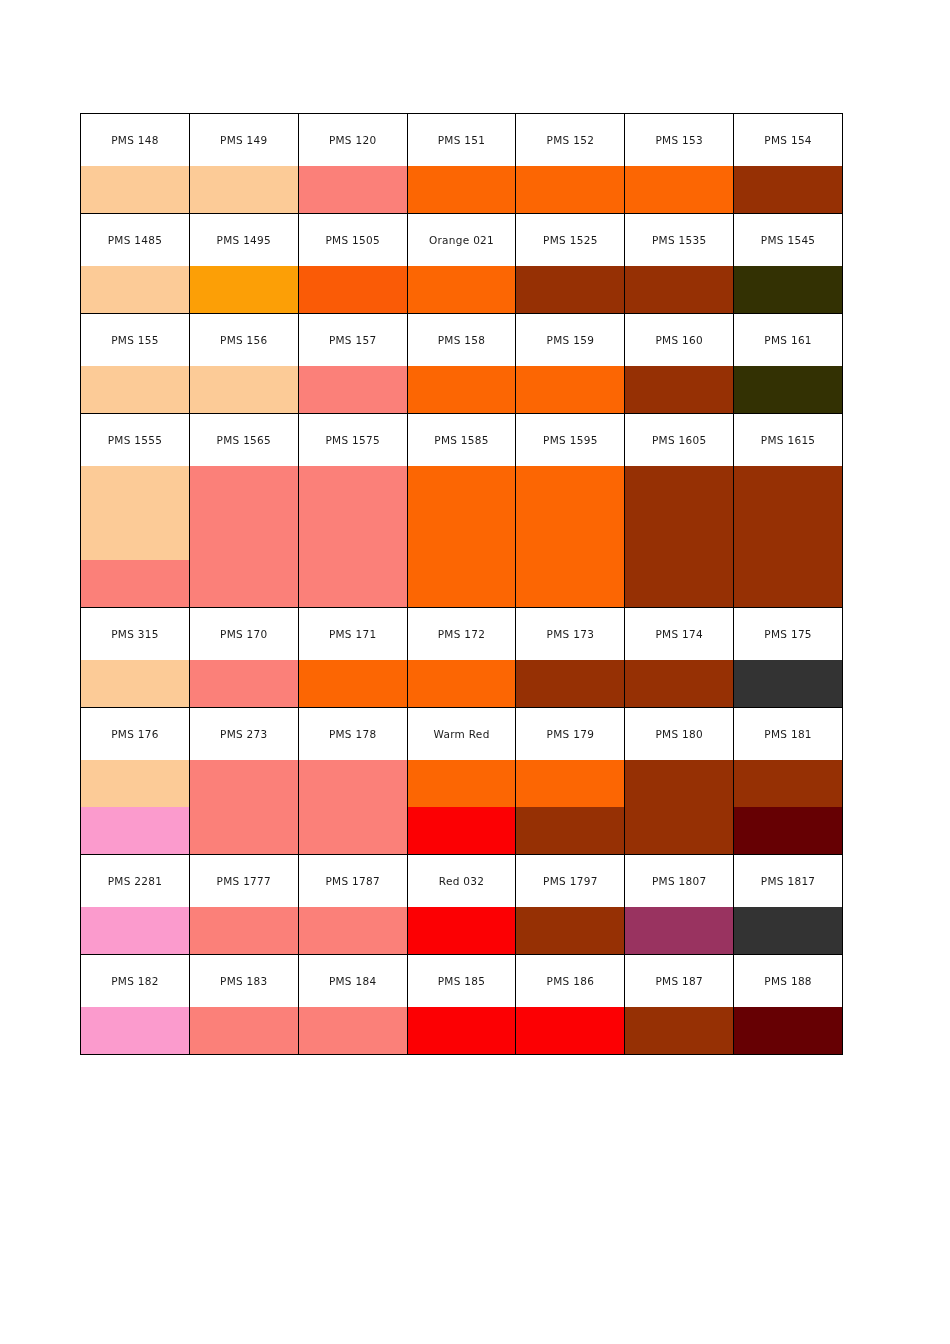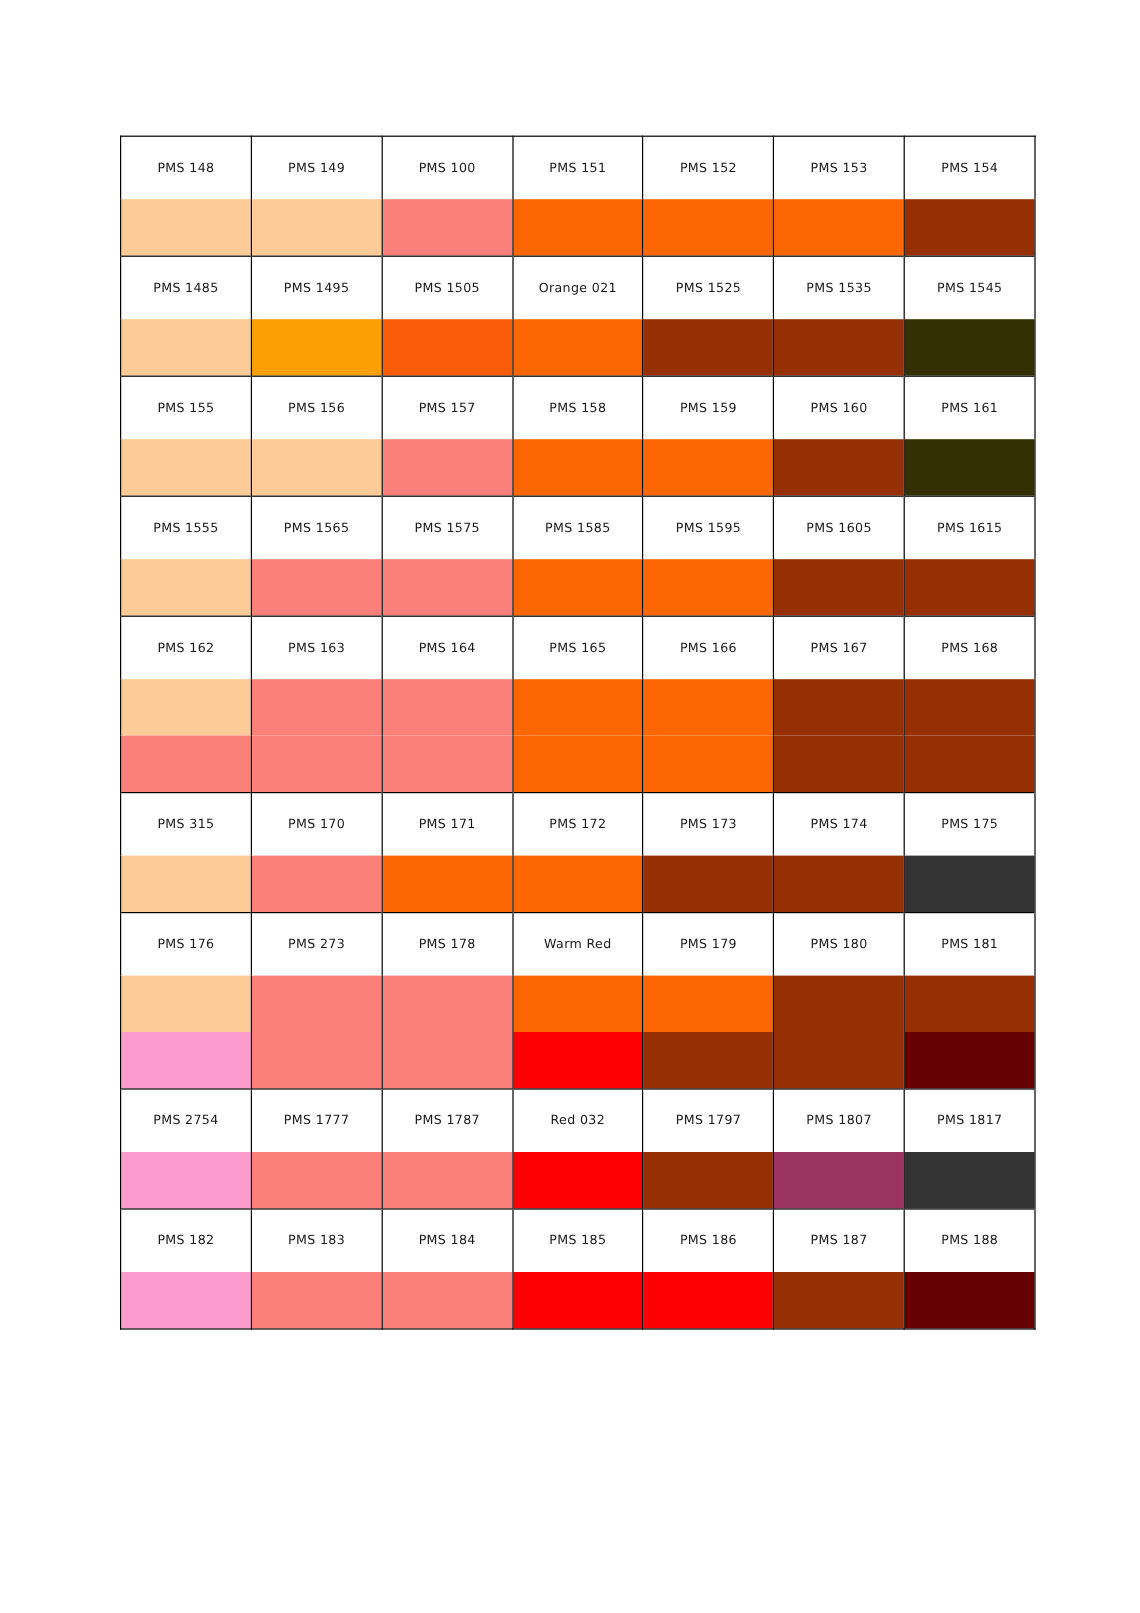--- a/index.html
+++ b/index.html
@@ -17,21 +17,21 @@
   #page {
     position: absolute;
     left: 0;
     top: 0;
     width: 950px;
     height: 1344px;
     background: #ffffff;
   }
   #swatch-table {
     position: absolute;
-    left: 100px;
+    left: 80px;
     top: 113px;
     width: 762px;
     border-collapse: collapse;
     table-layout: fixed;
   }
   #swatch-table col {
     width: 108.86px;
   }
   tr.label-row td {
     height: 52px;
@@ -86,21 +86,21 @@
     </colgroup>
     <tbody>
         <tr class="label-row">
           <td>
             <span class="cell-label">PMS 148</span>
           </td>
           <td>
             <span class="cell-label">PMS 149</span>
           </td>
           <td>
-            <span class="cell-label">PMS 100</span>
+            <span class="cell-label">PMS 120</span>
           </td>
           <td>
             <span class="cell-label">PMS 151</span>
           </td>
           <td>
             <span class="cell-label">PMS 152</span>
           </td>
           <td>
             <span class="cell-label">PMS 153</span>
           </td>
@@ -262,43 +262,20 @@
           <td>
             <span class="swatch-fill" style="background-color: rgb(252, 102, 3);"></span>
           </td>
           <td>
             <span class="swatch-fill" style="background-color: rgb(150, 48, 4);"></span>
           </td>
           <td>
             <span class="swatch-fill" style="background-color: rgb(150, 48, 4);"></span>
           </td>
         </tr>
-        <tr class="label-row">
-          <td>
-            <span class="cell-label">PMS 162</span>
-          </td>
-          <td>
-            <span class="cell-label">PMS 163</span>
-          </td>
-          <td>
-            <span class="cell-label">PMS 164</span>
-          </td>
-          <td>
-            <span class="cell-label">PMS 165</span>
-          </td>
-          <td>
-            <span class="cell-label">PMS 166</span>
-          </td>
-          <td>
-            <span class="cell-label">PMS 167</span>
-          </td>
-          <td>
-            <span class="cell-label">PMS 168</span>
-          </td>
-        </tr>
         <tr class="swatch-row">
           <td>
             <span class="swatch-fill" style="background-color: rgb(252, 203, 151);"></span>
           </td>
           <td>
             <span class="swatch-fill" style="background-color: rgb(251, 128, 121);"></span>
           </td>
           <td>
             <span class="swatch-fill" style="background-color: rgb(251, 128, 121);"></span>
           </td>
@@ -448,21 +425,21 @@
           </td>
           <td>
             <span class="swatch-fill" style="background-color: rgb(150, 48, 4);"></span>
           </td>
           <td>
             <span class="swatch-fill" style="background-color: rgb(102, 0, 3);"></span>
           </td>
         </tr>
         <tr class="label-row">
           <td>
-            <span class="cell-label">PMS 2754</span>
+            <span class="cell-label">PMS 2281</span>
           </td>
           <td>
             <span class="cell-label">PMS 1777</span>
           </td>
           <td>
             <span class="cell-label">PMS 1787</span>
           </td>
           <td>
             <span class="cell-label">Red 032</span>
           </td>

